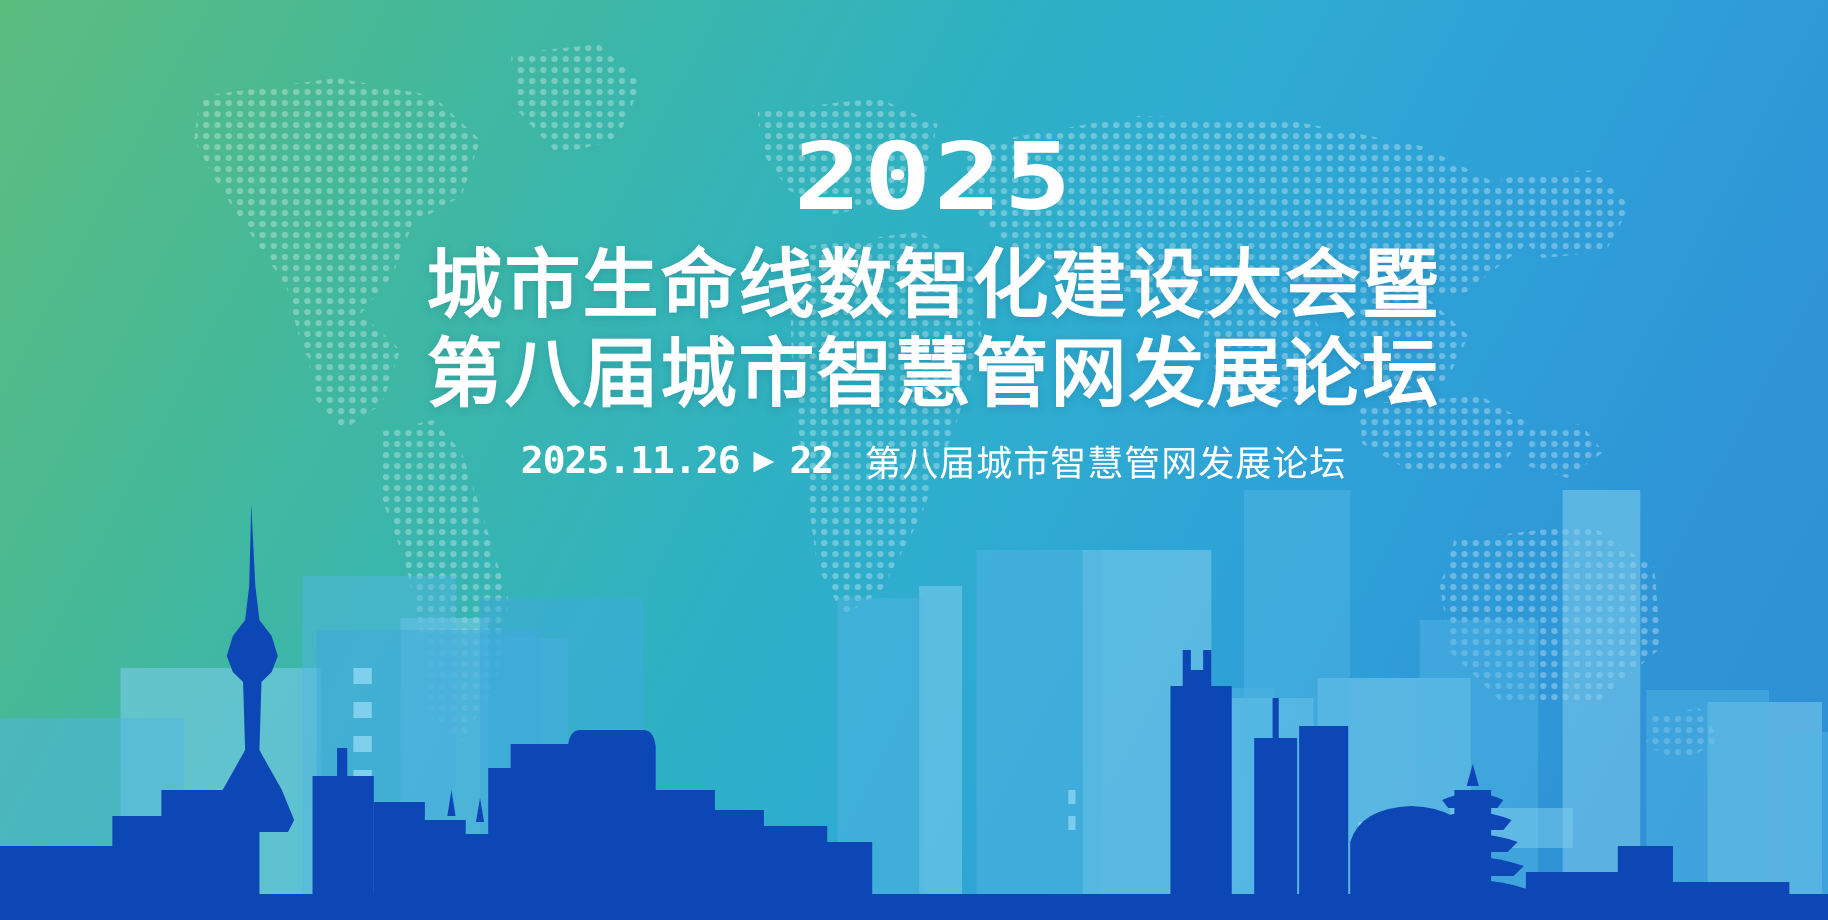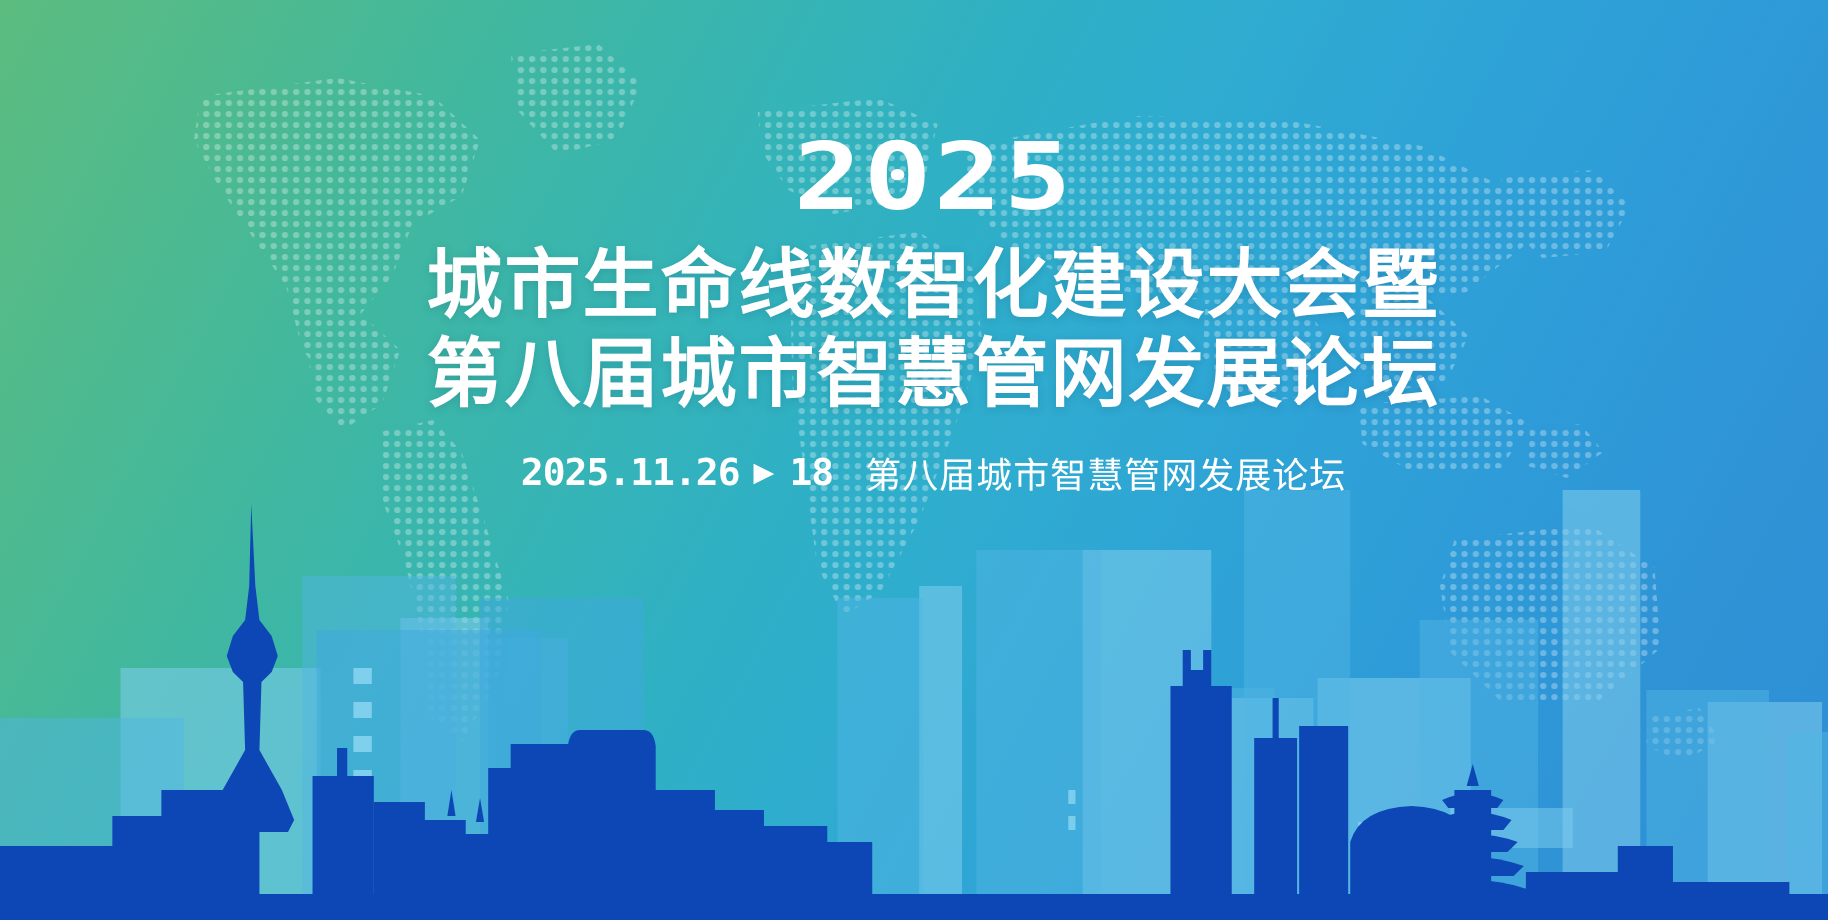--- a/index.html
+++ b/index.html
@@ -45,21 +45,21 @@
   .title{
     margin-top:22px;text-align:center;color:#fff;
     font-weight:700;font-size:76px;line-height:1.10;
     letter-spacing:2px;
     text-shadow:0 2px 10px rgba(10,60,90,.18);
   }
   .title .line{display:block;white-space:nowrap;}
   .title .line2{margin-top:6px;}
 
   .meta{
-    margin-top:30px;display:flex;align-items:center;justify-content:center;
+    margin-top:18px;display:flex;align-items:center;justify-content:center;
     color:#fff;font-weight:700;font-size:37px;letter-spacing:1px;
     white-space:nowrap;
   }
   .meta .date{font-family:"DejaVu Sans Mono","Liberation Mono",monospace;
     letter-spacing:-1px;font-size:38px;}
   .meta .arrow{margin:0 14px;font-size:27px;line-height:1;
     position:relative;top:1px;}
   .meta .dateend{font-family:"DejaVu Sans Mono","Liberation Mono",monospace;
     letter-spacing:-1px;font-size:38px;}
   .meta .venue{margin-left:32px;font-size:36px;font-weight:500;letter-spacing:1px;}
@@ -221,18 +221,18 @@
     <div class="year">2025</div>
 
     <div class="title">
       <span class="line line1">城市生命线数智化建设大会暨</span>
       <span class="line line2">第八届城市智慧管网发展论坛</span>
     </div>
 
     <div class="meta">
       <span class="date">2025.11.26</span>
       <span class="arrow">▶</span>
-      <span class="dateend">18</span>
+      <span class="dateend">22</span>
       <span class="venue">第八届城市智慧管网发展论坛</span>
     </div>
 
   </div>
 </div>
 
 </body></html>

